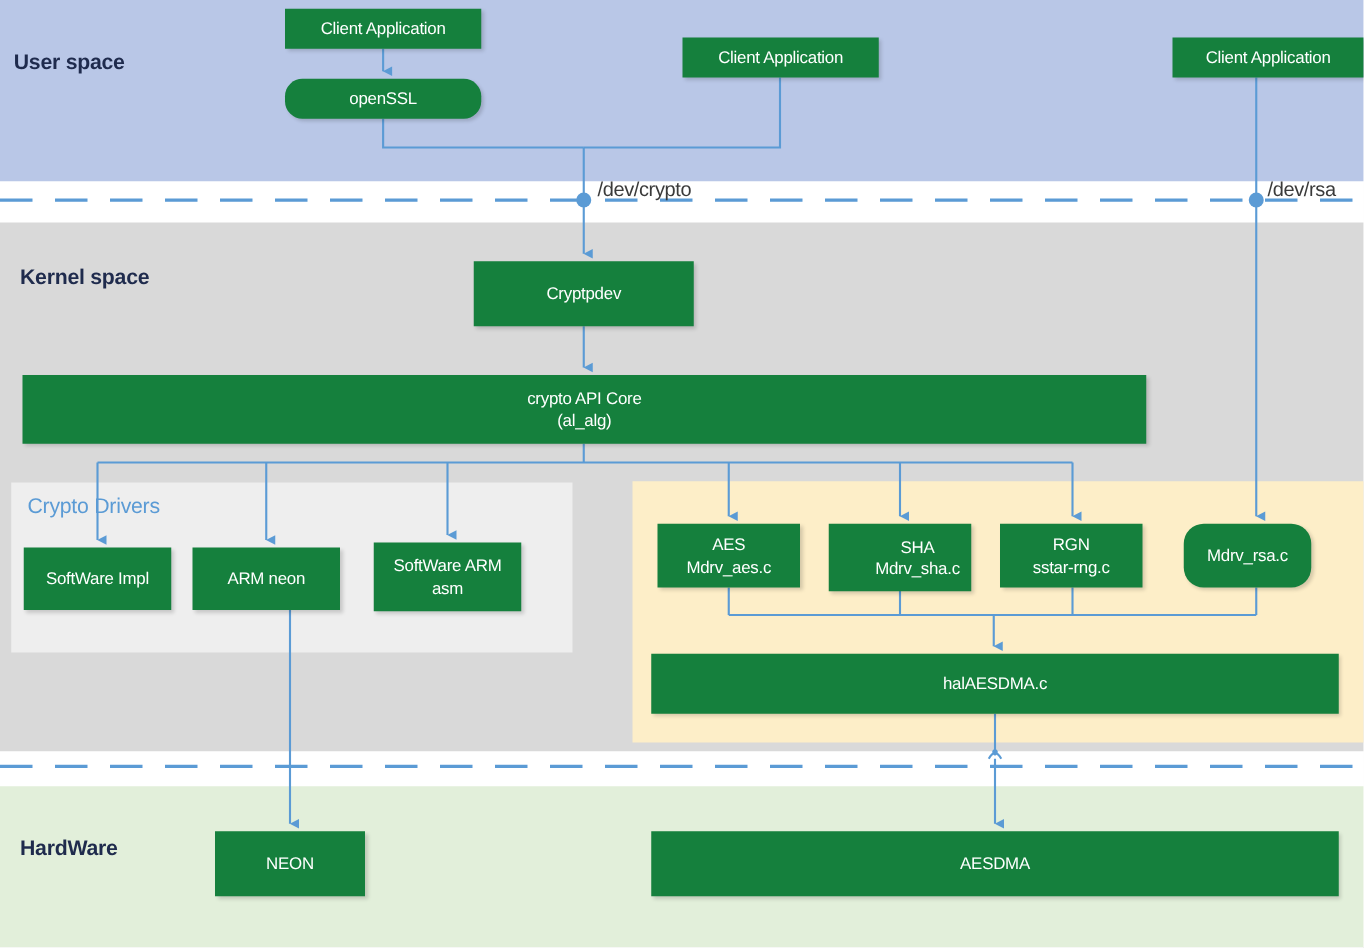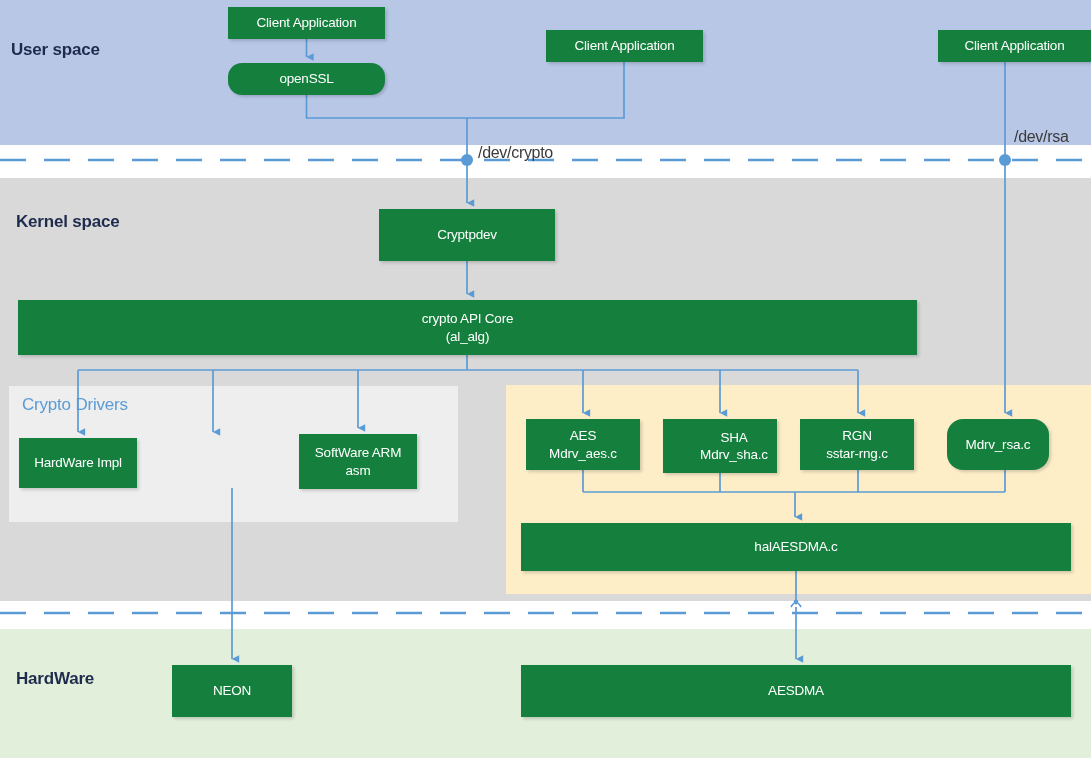--- a/index.html
+++ b/index.html
@@ -97,21 +97,21 @@
 
   
   .dev-label{
     position:absolute;
     font-size:16px;
     color:#3a3a3a;
     letter-spacing:-0.3px;
     white-space:nowrap;
   }
   #dev-crypto{left:478px; top:144px;}
-  #dev-rsa   {left:1014px; top:128px;}
+  #dev-rsa   {left:1014px; top:144px;}
 </style>
 </head>
 <body>
 
 <div id="stage">
 
   <div class="band" id="band-user"></div>
   <div class="band" id="band-kernel"></div>
   <div class="band" id="band-hw"></div>
 
@@ -201,21 +201,24 @@
   </div>
 
   <div class="box" id="box-api-core">
     <div>
       <span class="l2">crypto API Core</span>
       <span class="l2">(al_alg)</span>
     </div>
   </div>
 
   <div class="box" id="box-sw-impl">
-    <span>HardWare Impl</span>
+    <span>SoftWare Impl</span>
+  </div>
+  <div class="box" id="box-arm-neon">
+    <span>ARM neon</span>
   </div>
   <div class="box" id="box-sw-arm-asm">
     <div>
       <span class="l2">SoftWare ARM</span>
       <span class="l2">asm</span>
     </div>
   </div>
 
   <div class="box" id="box-aes">
     <div>

